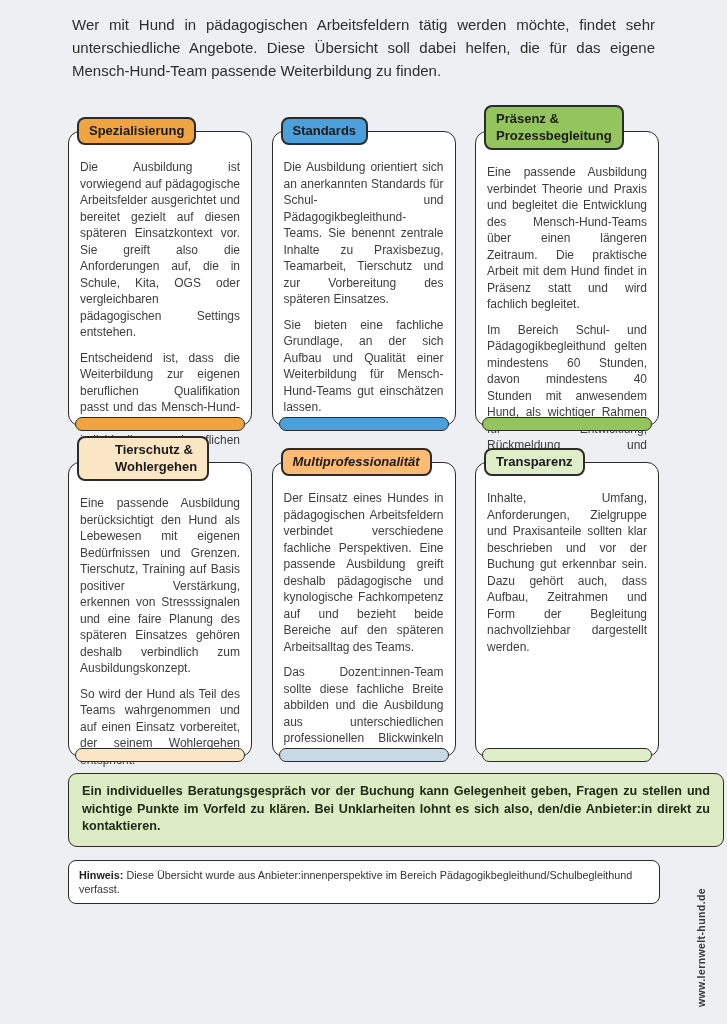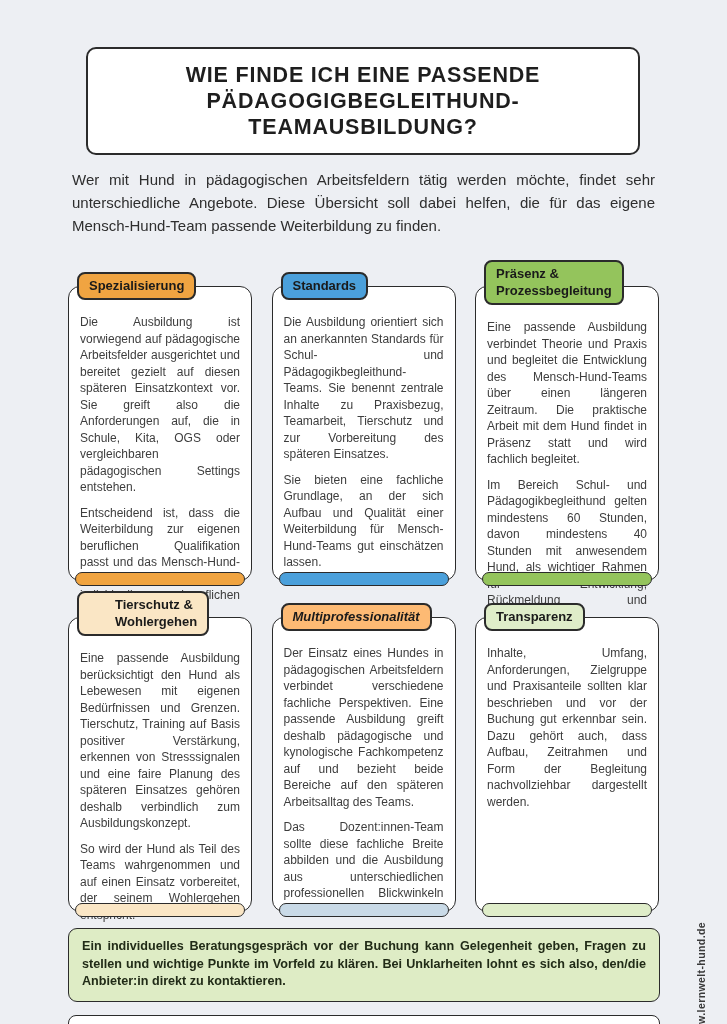--- a/index.html
+++ b/index.html
@@ -87,21 +87,21 @@
     line-height: 16.5px;
     text-align: justify;
     color: #3D3D3D;
     margin-bottom: 9px;
   }
   .card.tall-tab { padding-top: 32px; }
 
   
   .callout {
     margin: 16px 0 0 68px;
-    width: 592px;
+    width: 656px;
     border: 1.8px solid #2B2B2B;
     border-radius: 9px;
     padding: 9px 13px 10px 13px;
   }
   .callout p {
     font-size: 12.6px;
     font-weight: 700;
     line-height: 17.5px;
     color: #212B17;
     text-align: justify;
@@ -132,25 +132,20 @@
     font-weight: 700;
     letter-spacing: 0.4px;
     color: #3A3A3A;
   }
 </style>
 </head>
 <body>
 
 <div class="page">
 
-  <div class="title-box">
-    <div class="title-line">WIE FINDE ICH EINE PASSENDE</div>
-    <div class="title-line">PÄDAGOGIGBEGLEITHUND-</div>
-    <div class="title-line">TEAMAUSBILDUNG?</div>
-  </div>
 
   <p class="intro">Wer mit Hund in pädagogischen Arbeitsfeldern tätig werden möchte, findet sehr unterschiedliche Angebote. Diese Übersicht soll dabei helfen, die für das eigene Mensch-Hund-Team passende Weiterbildung zu finden.</p>
 
   <div class="grid">
 
     <div class="card">
       <div class="card-tab" style="background-color: rgb(240, 164, 65);">Spezialisierung</div>
       <div class="card-body">
         <p>Die Ausbildung ist vorwiegend auf pädagogische Arbeitsfelder ausgerichtet und bereitet gezielt auf diesen späteren Einsatzkontext vor. Sie greift also die Anforderungen auf, die in Schule, Kita, OGS oder vergleichbaren pädagogischen Settings entstehen.</p>
         <p>Entscheidend ist, dass die Weiterbildung zur eigenen beruflichen Qualifikation passt und das Mensch-Hund-Team gezielt auf seinen individuellen beruflichen Alltag vorbereitet.</p>

